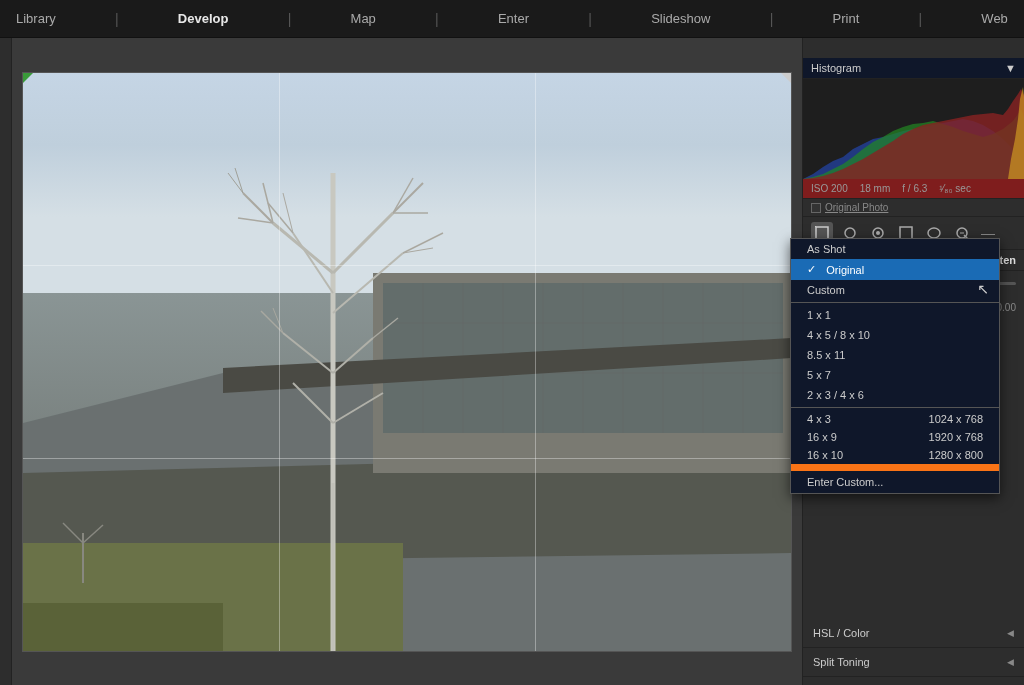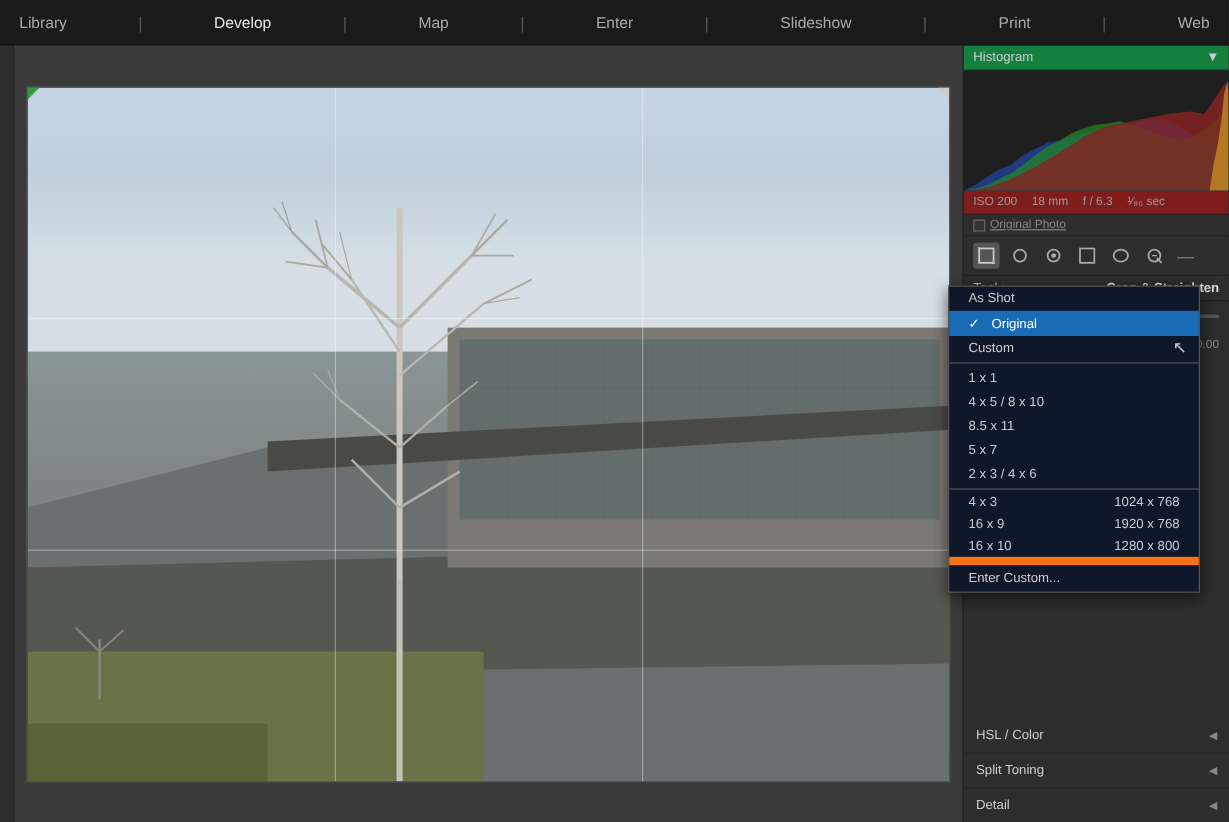--- a/index.html
+++ b/index.html
@@ -27,21 +27,21 @@
       color: #aaa;
       padding: 0 16px;
       font-size: 13px;
       cursor: pointer;
       height: 100%;
       display: flex;
       align-items: center;
     }
     .nav-item.active {
       color: #e8e8e8;
-      font-weight: normal;
+      font-weight: bold;
     }
     .nav-separator {
       color: #555;
       font-size: 14px;
     }
 
     
     .main-layout {
       display: flex;
       height: calc(685px - 38px);
@@ -100,28 +100,29 @@
       width: 222px;
       background: #2d2d2d;
       border-left: 1px solid #222;
       display: flex;
       flex-direction: column;
       overflow: hidden;
     }
 
     
     .histogram-header {
-      background: #15803d;
+      background: #0f172a;
       padding: 4px 8px;
       display: flex;
       justify-content: space-between;
       align-items: center;
       border-bottom: 1px solid #222;
       font-size: 11px;
       color: #ccc;
+      margin-top: 20px;
     }
     .histogram-area {
       height: 100px;
       background: #1e1e1e;
       position: relative;
       overflow: hidden;
     }
 
     
     .photo-info {

